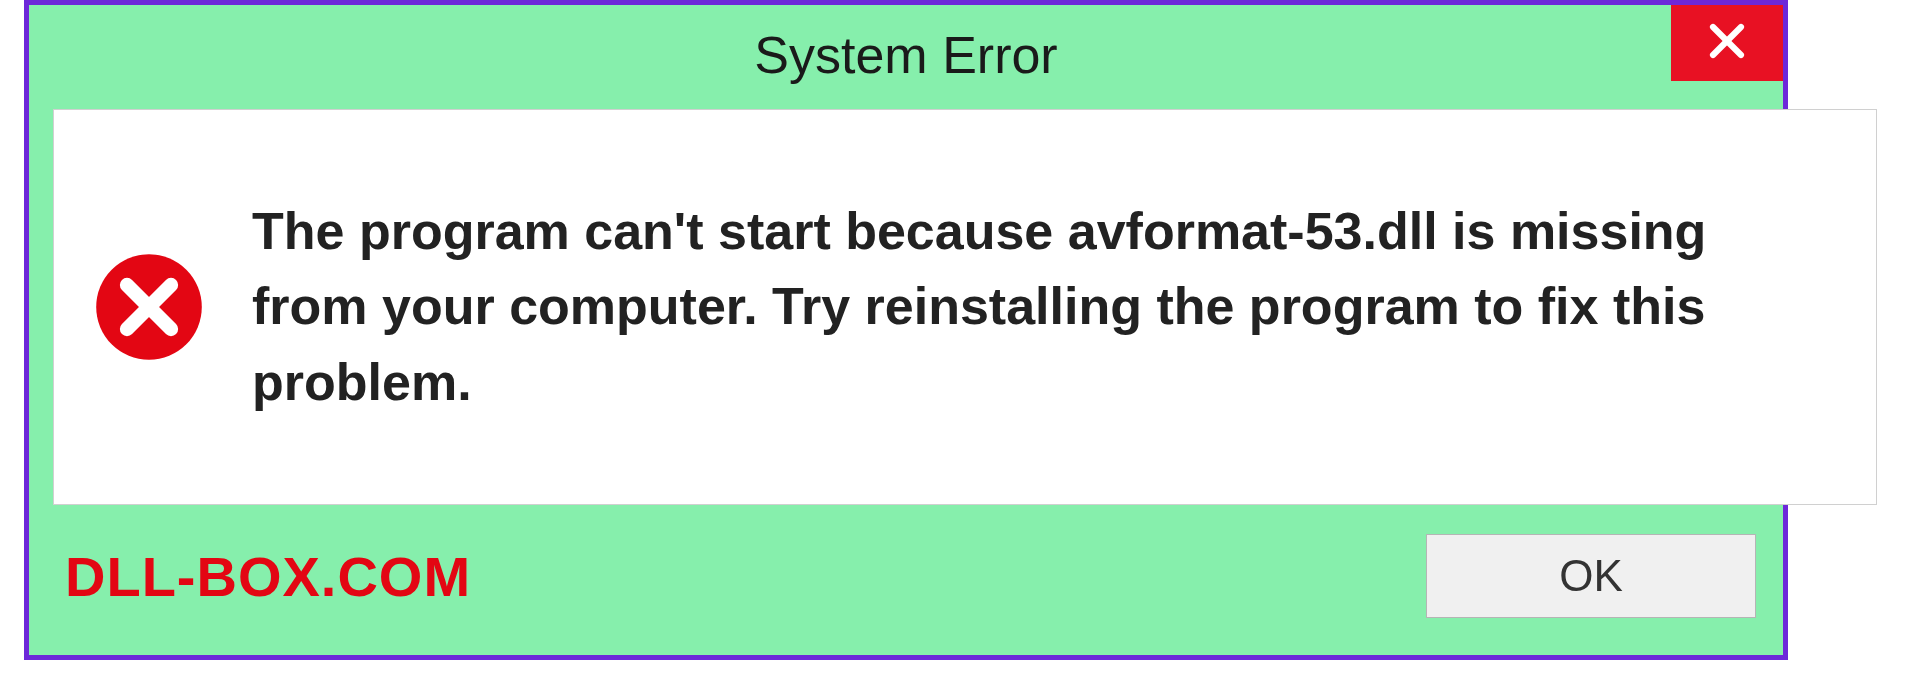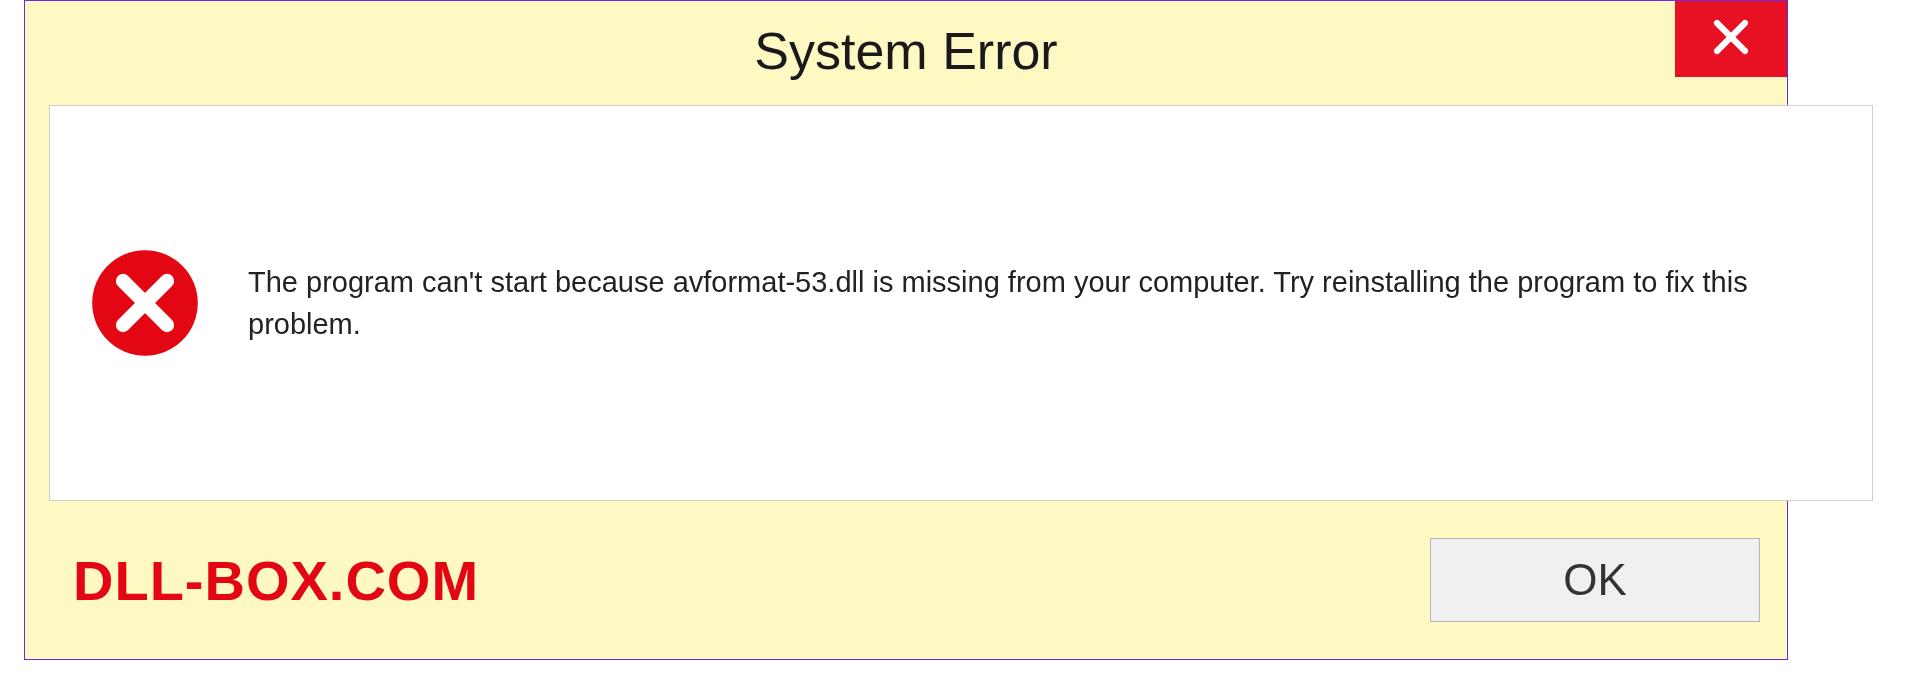--- a/index.html
+++ b/index.html
@@ -13,22 +13,22 @@
       width: 1920px;
       height: 692px;
       position: relative;
     }
     .dialog {
       position: absolute;
       left: 24px;
       top: 0;
       width: 1764px;
       height: 660px;
-      background: #fef9c3;
-      border: 1px solid #6d28d9;
+      background: #86efac;
+      border: 5px solid #6d28d9;
     }
     .titlebar {
       position: relative;
       height: 90px;
       display: flex;
       align-items: center;
       justify-content: center;
     }
     .title-text {
       font-size: 52px;
@@ -64,29 +64,29 @@
       align-items: center;
       padding: 0 40px;
       gap: 48px;
     }
     .error-icon {
       width: 110px;
       height: 110px;
       flex-shrink: 0;
     }
     .message-text {
-      font-size: 29px;
+      font-size: 52px;
       line-height: 1.45;
       color: #222;
-      font-weight: 400;
+      font-weight: 700;
       padding-right: 60px;
     }
     .footer {
       position: absolute;
-      left: 24px;
+      left: 12px;
       right: 24px;
       bottom: 24px;
       height: 110px;
       display: flex;
       align-items: center;
       justify-content: space-between;
     }
     .watermark {
       font-size: 56px;
       font-weight: 800;

